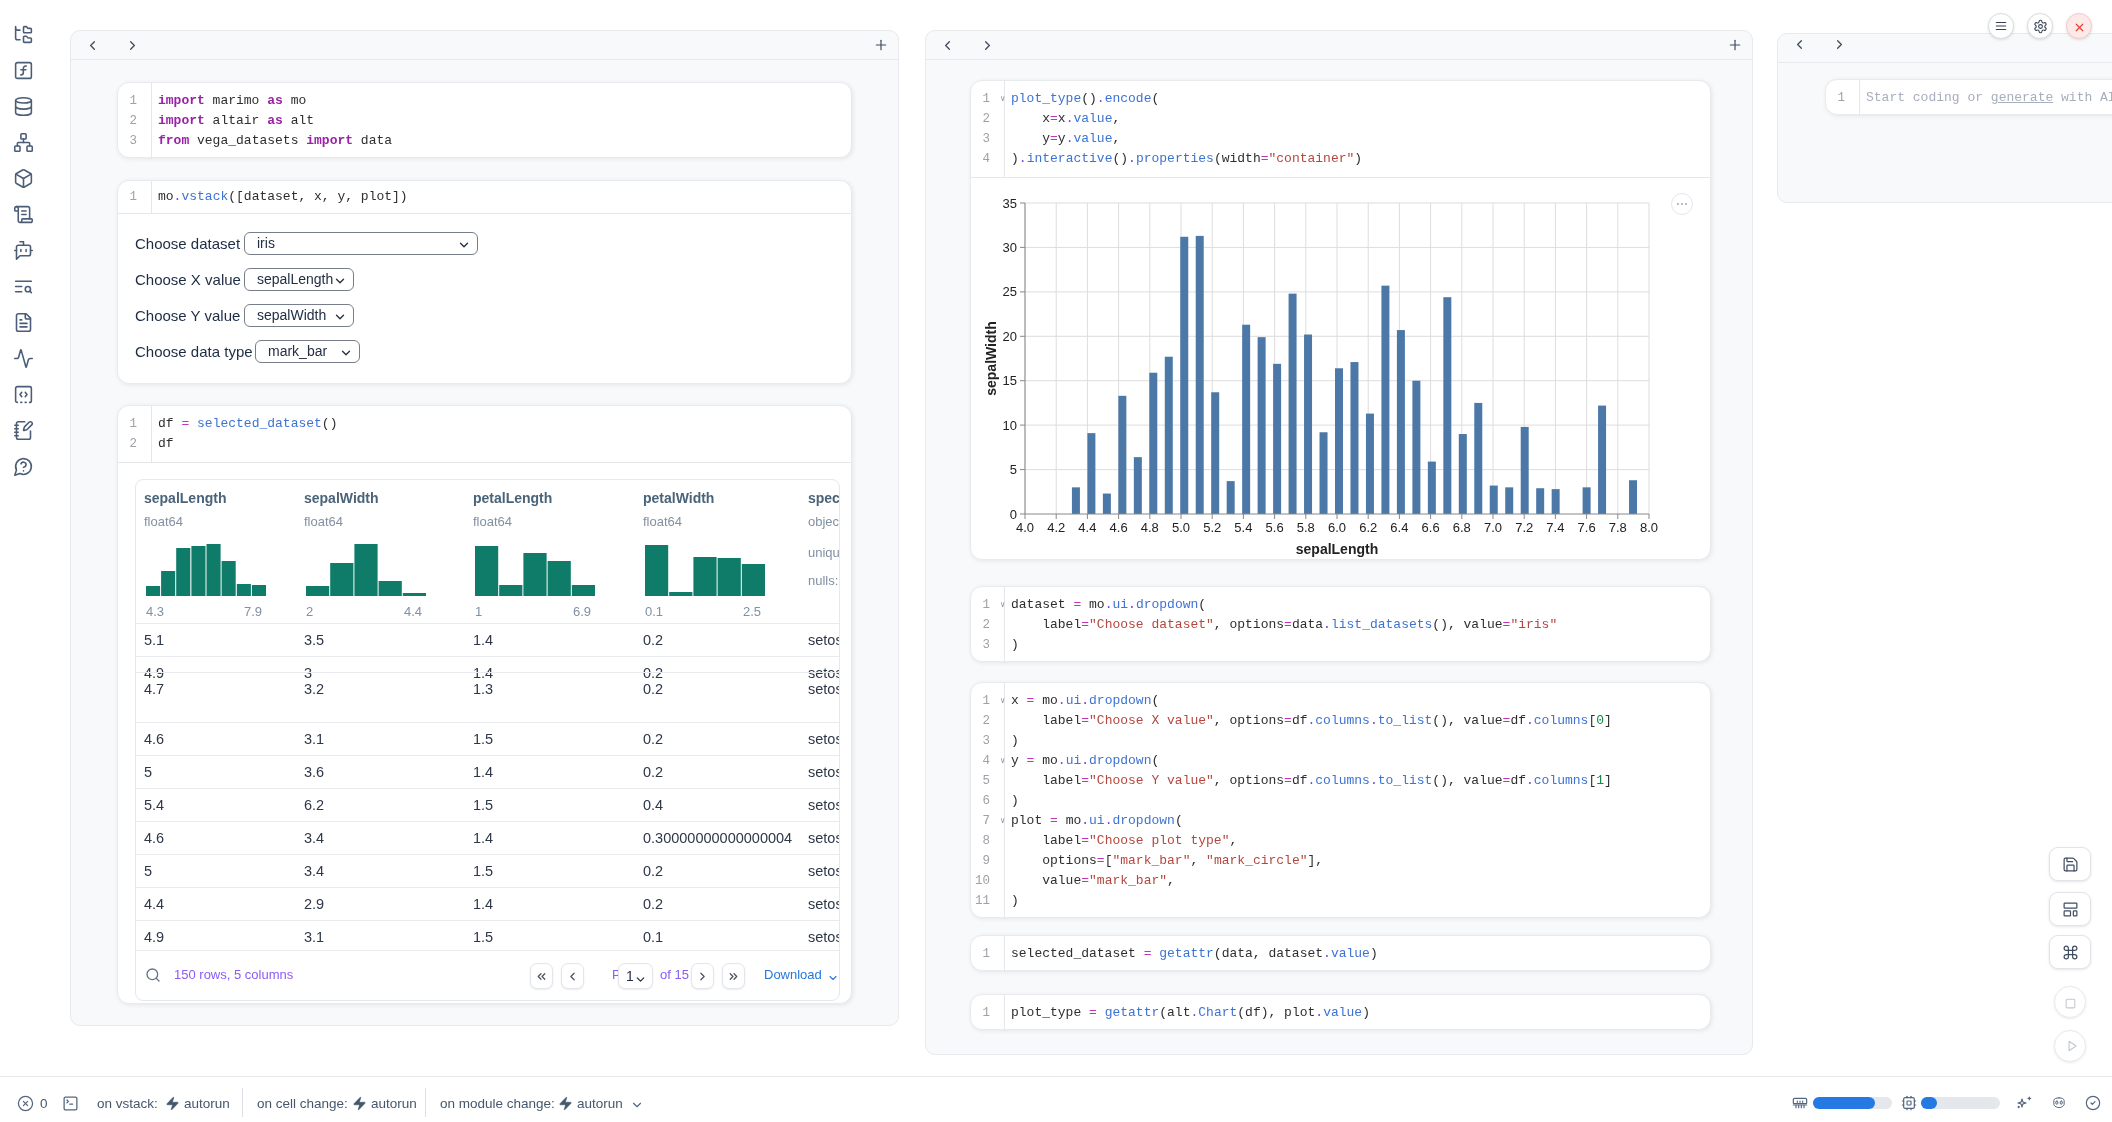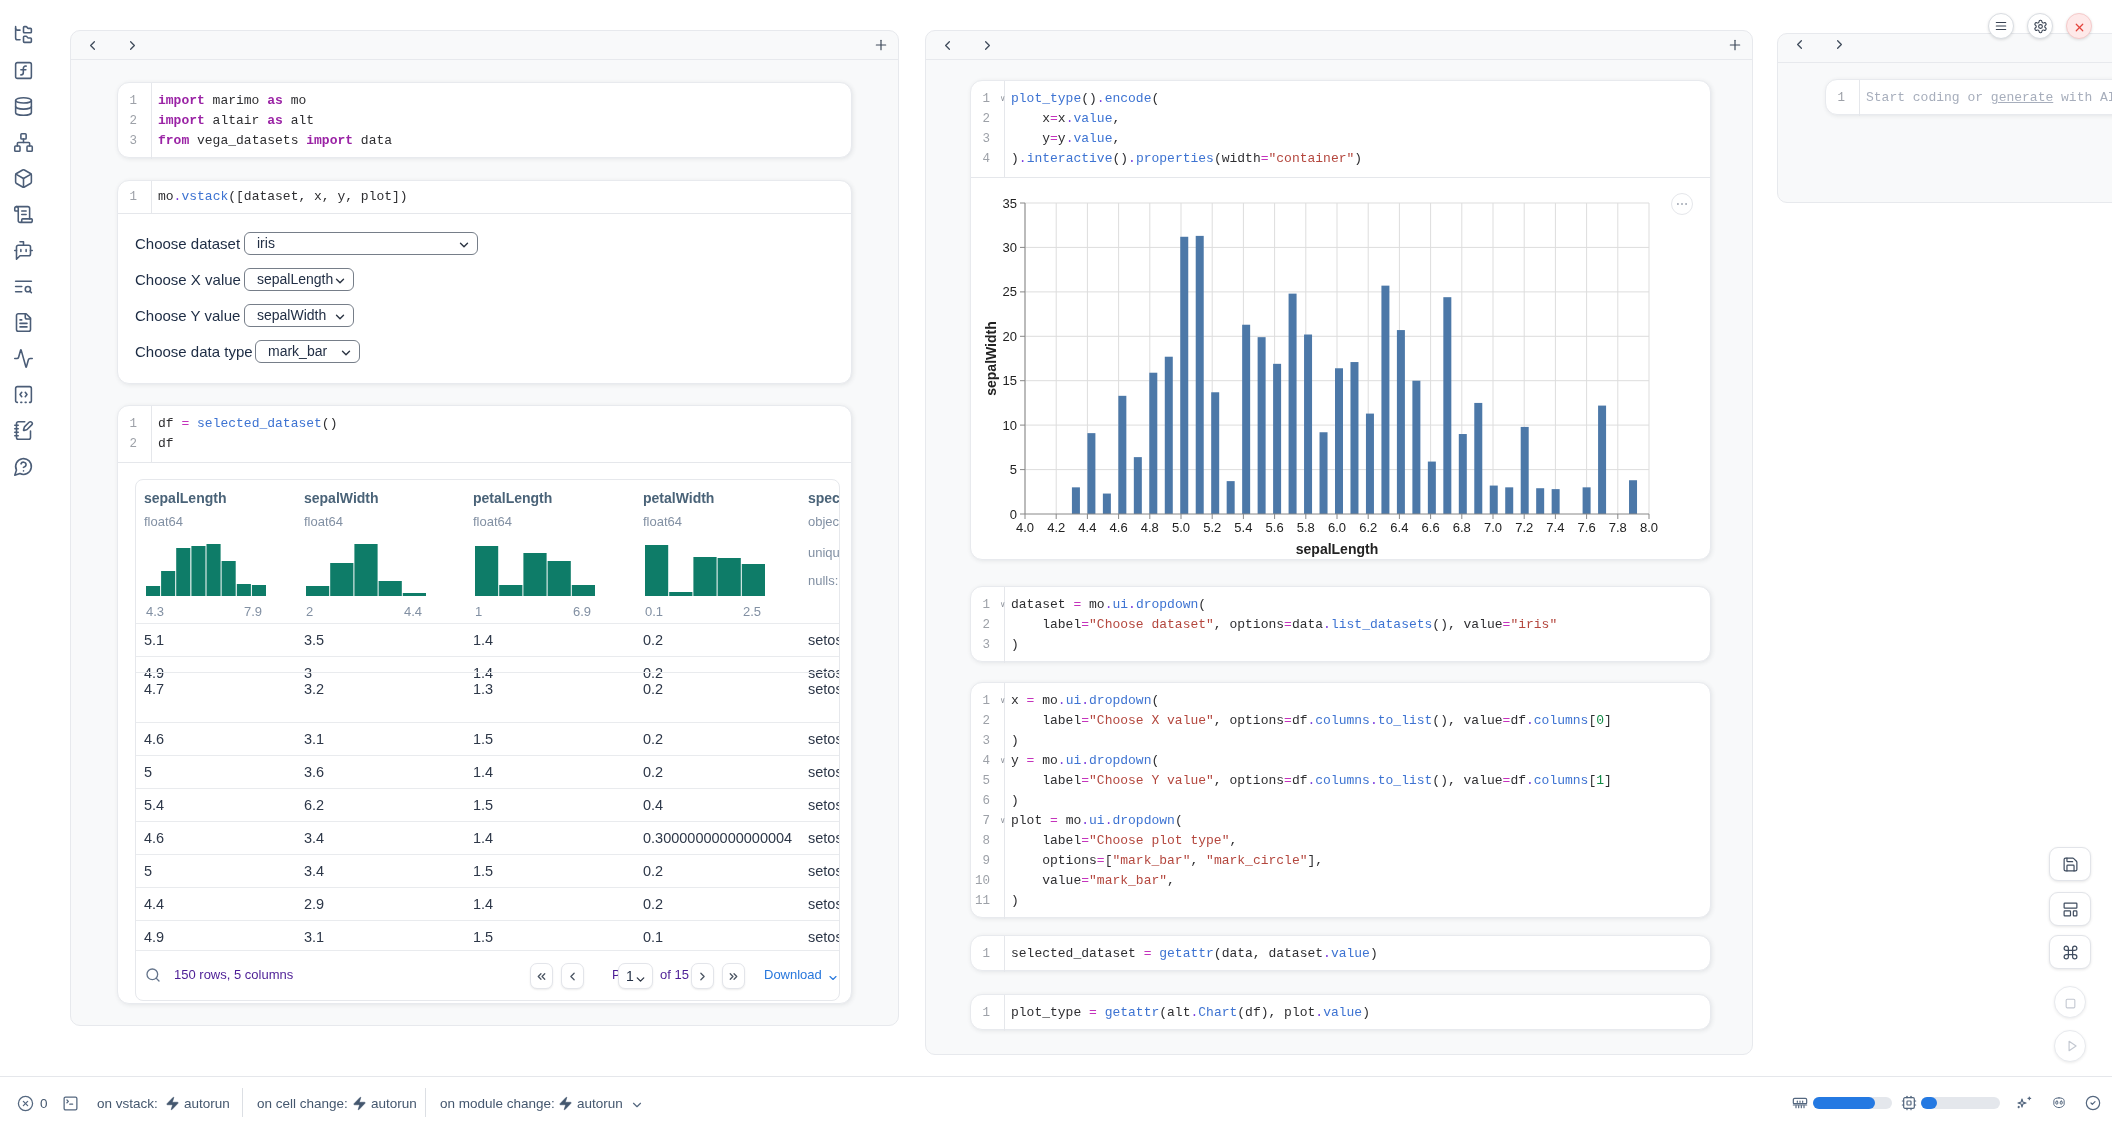--- a/index.html
+++ b/index.html
@@ -24,21 +24,21 @@
 .sel{position:absolute;background:#fff;border:1px solid #767e89;border-radius:6px;color:#222f45;font-size:14px;line-height:21px;padding:0 0 0 12px}
 .selch{position:absolute;top:4px;width:14px;height:14px;color:#2a3342}
 .tcard{position:absolute;background:#fff;border:1px solid #e6e8ec;border-radius:8px;overflow:hidden}
 .thname{position:absolute;font-size:14px;font-weight:bold;color:#4a6378}
 .thtype{position:absolute;font-size:13px;color:#8290a3}
 .thlab{position:absolute;font-size:13px;color:#8290a3}
 .trow{position:absolute;left:0;right:0;height:33px;border-top:1px solid #e9ebee}
 .tval{position:absolute;top:8px;font-size:14.5px;color:#2d3748;white-space:nowrap}
 .tfoot{position:absolute;left:0;right:0;bottom:0;height:50px;border-top:1px solid #e9ebee}
 .pgbtn{position:absolute;width:23px;height:26px;background:#fff;border:1px solid #e3e5ea;border-radius:7px;box-shadow:0 1px 2px rgba(0,0,0,.08);color:#4b5563}
-.ftxt{position:absolute;font-size:13px;color:#4c1d95;white-space:nowrap}
+.ftxt{position:absolute;font-size:13px;color:#8b5cf6;white-space:nowrap}
 .sbic{position:absolute;width:21px;height:21px;color:#4b5d77}
 .stic{position:absolute;width:17px;height:17px;color:#54677f}
 .sttxt{position:absolute;top:1096px;font-size:13.5px;color:#44576e;white-space:nowrap}
 .stsep{position:absolute;top:1088px;width:1px;height:29px;background:#dcdfe4}
 .cirbtn{position:absolute;width:26px;height:26px;border-radius:50%;background:#fff;border:1px solid #d9dde2;box-shadow:0 1px 3px rgba(0,0,0,.12)}
 .fbtn{position:absolute;left:2049px;width:42px;height:34px;background:#fff;border:1px solid #e2e4e9;border-radius:9px;box-shadow:0 1px 3px rgba(0,0,0,.10)}
 .fcir{position:absolute;left:2054px;width:32px;height:32px;background:#fff;border:1px solid #e8eaee;border-radius:50%;box-shadow:0 1px 3px rgba(0,0,0,.08)}
 .bar{position:absolute;top:1097px;height:12px;border-radius:6px;background:#e4e7ec}
 .barf{position:absolute;top:0;left:0;height:12px;border-radius:6px;background:#2479e2}
 </style></head><body>

